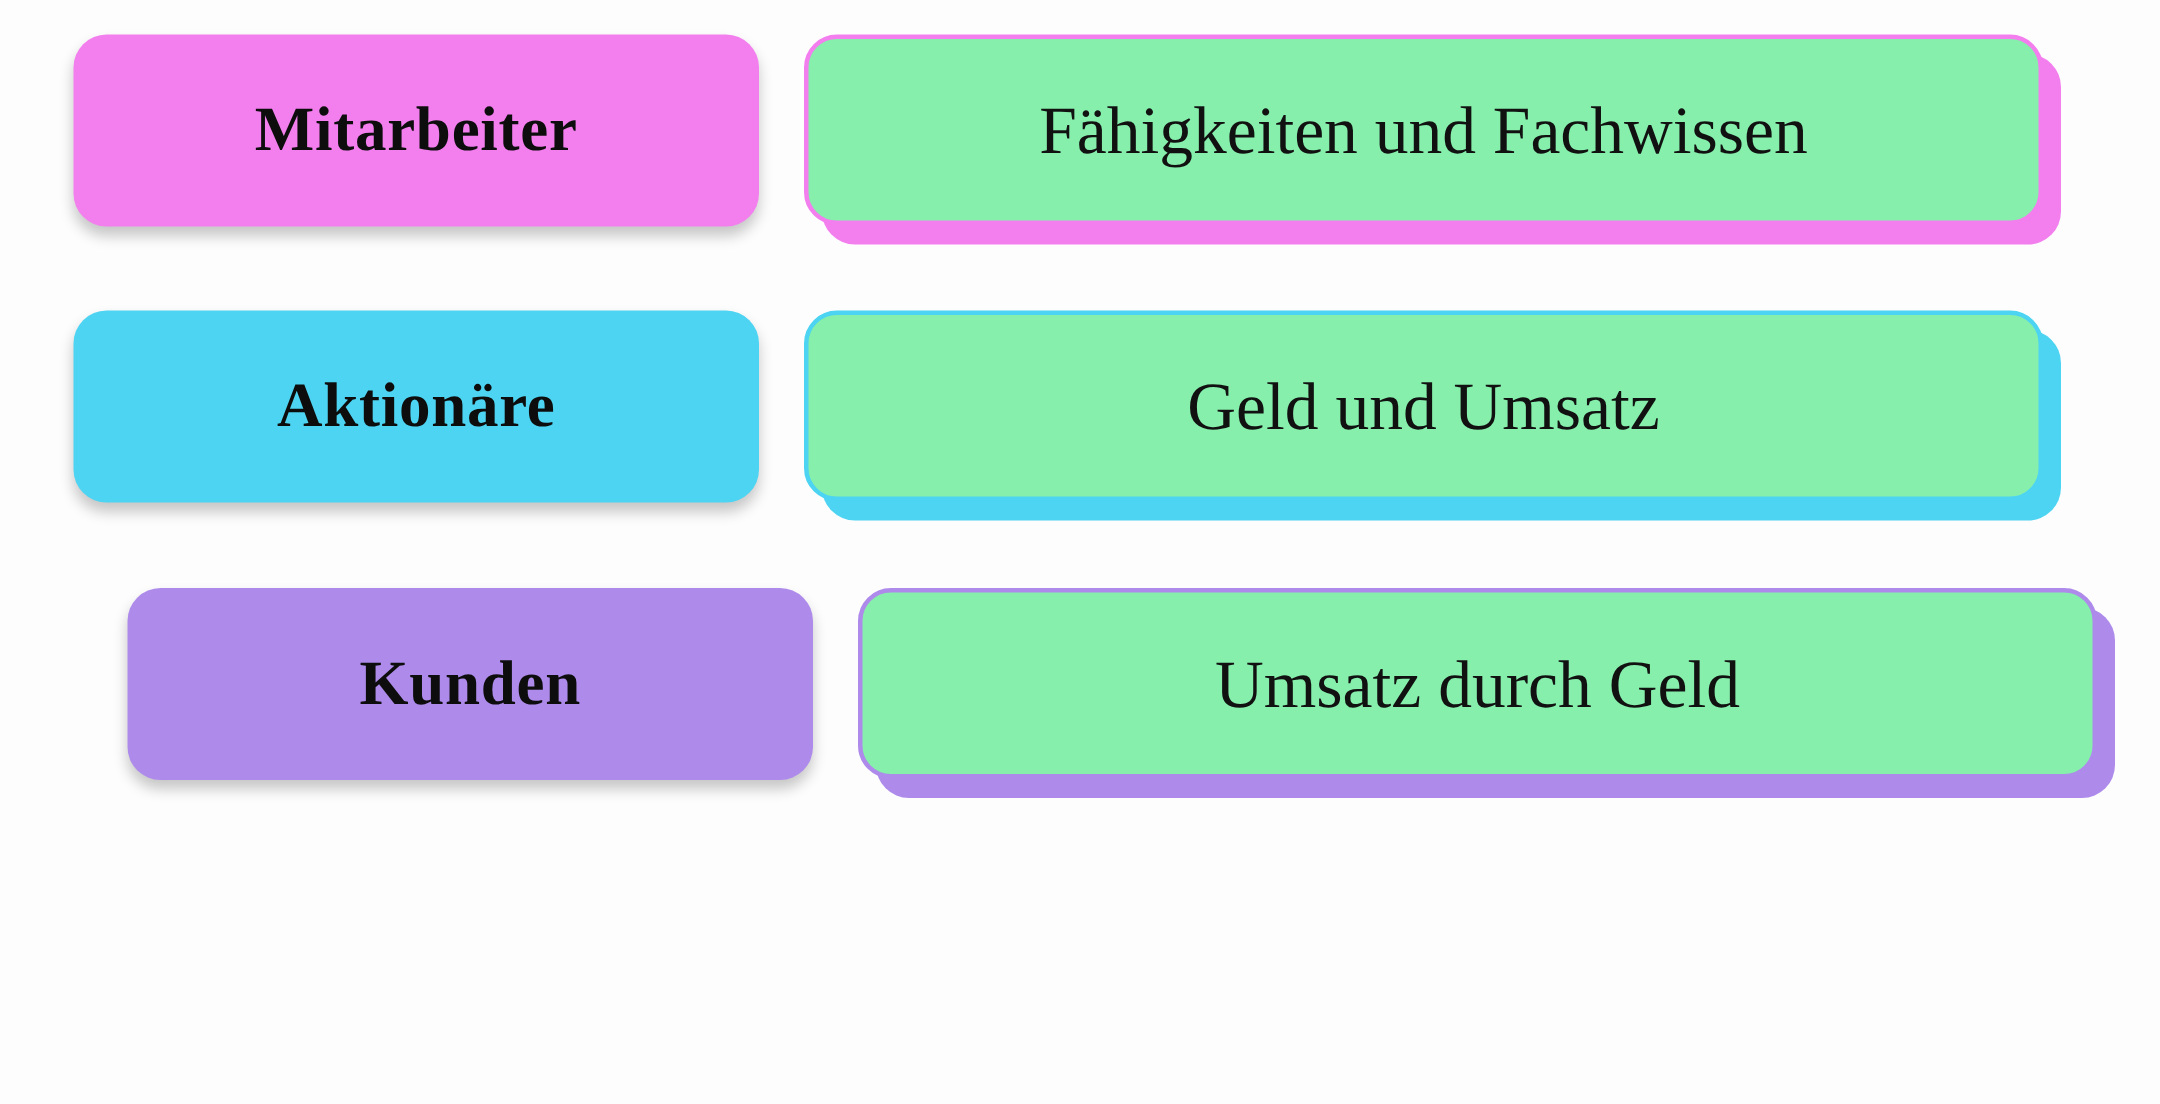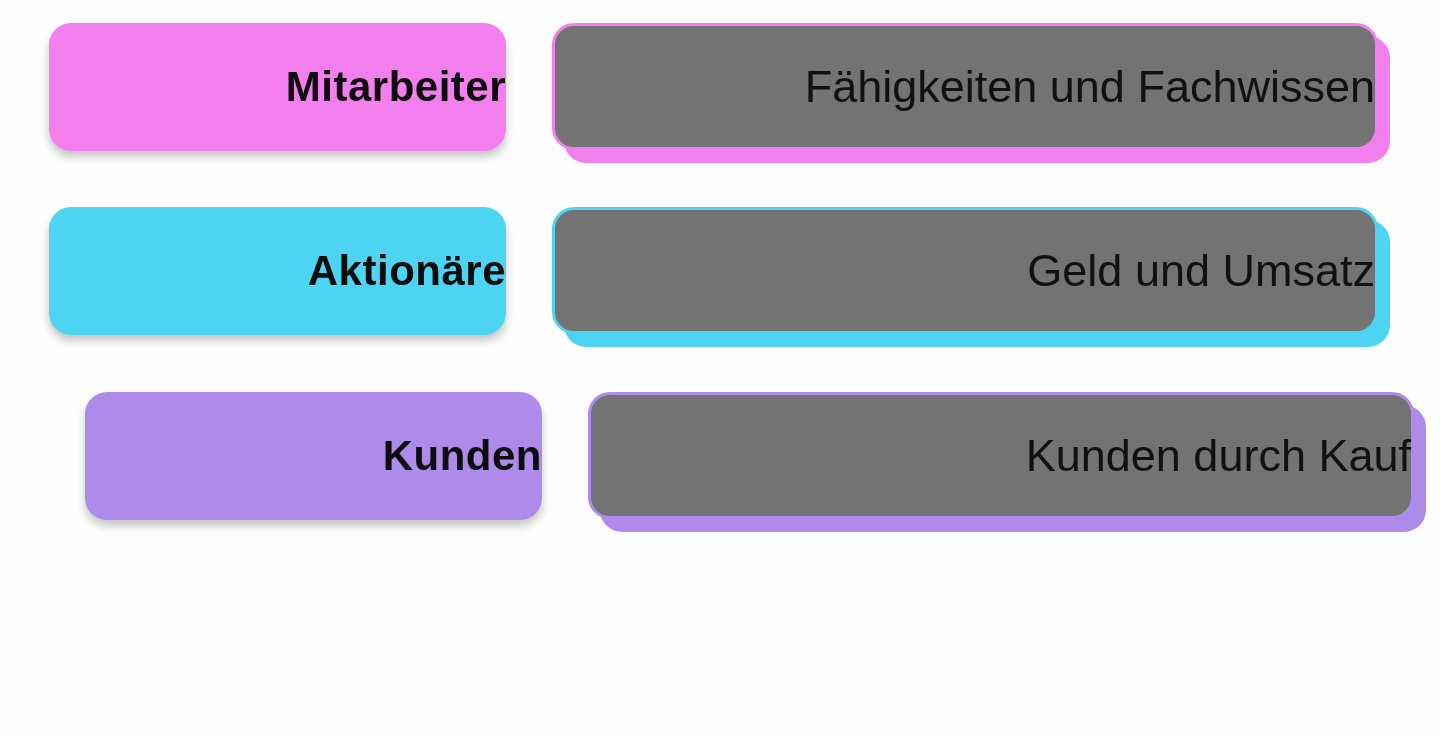--- a/index.html
+++ b/index.html
@@ -11,46 +11,47 @@
     height: 736px;
     background: #fdfdfd;
     position: relative;
     overflow: hidden;
     font-family: "Liberation Sans", "DejaVu Sans", sans-serif;
   }
   .row-box {
     position: absolute;
     display: flex;
     align-items: center;
-    justify-content: flex-end;
+    justify-content: center;
     box-sizing: border-box;
+    font-family: Liberation Serif, serif;
   }
   
   .label-box {
     left: 49px;
     width: 457px;
     height: 128px;
     border-radius: 22px;
     background: var(--c);
     box-shadow: 0 6px 9px rgba(0, 0, 0, 0.22);
   }
   .label-box .label-text {
     font-size: 42px;
     font-weight: 700;
     color: #0d0d0d;
     letter-spacing: 0.5px;
     white-space: nowrap;
   }
   
   .value-card {
-    left: 552px;
+    left: 536px;
     width: 826px;
     height: 127px;
     border-radius: 22px;
-    background: #737373;
+    background: #86efac;
     border: 3px solid var(--c);
     box-shadow: 12px 13px 0 var(--c);
   }
   .value-card .value-text {
     font-size: 45px;
     font-weight: 400;
     color: #111111;
     white-space: nowrap;
   }
   
@@ -72,14 +73,14 @@
   <span class="label-text">Aktionäre</span>
 </div>
 <div class="row-box value-card row-1" style="--c: #4dd4f2;">
   <span class="value-text">Geld und Umsatz</span>
 </div>
 
 <div class="row-box label-box row-2" style="--c: #ae8beb;">
   <span class="label-text">Kunden</span>
 </div>
 <div class="row-box value-card row-2" style="--c: #ae8beb;">
-  <span class="value-text">Kunden durch Kauf</span>
+  <span class="value-text">Umsatz durch Geld</span>
 </div>
 
 </body></html>

